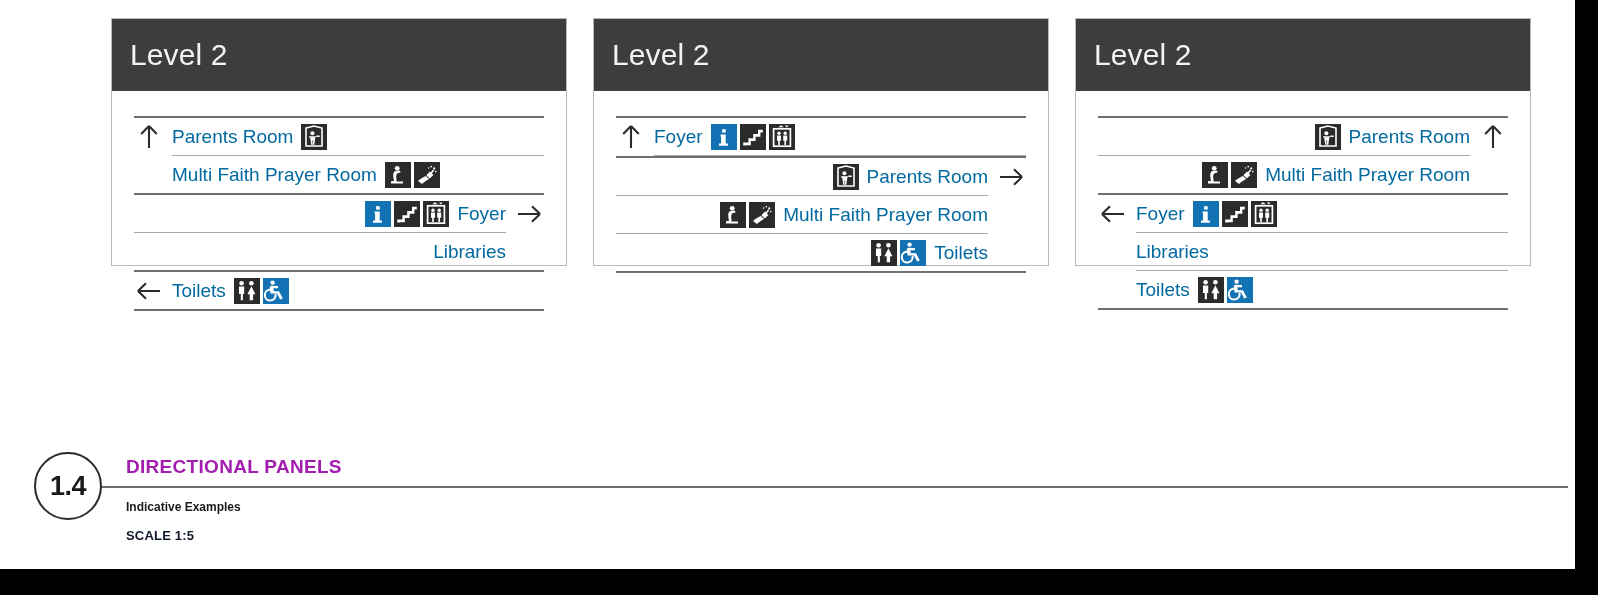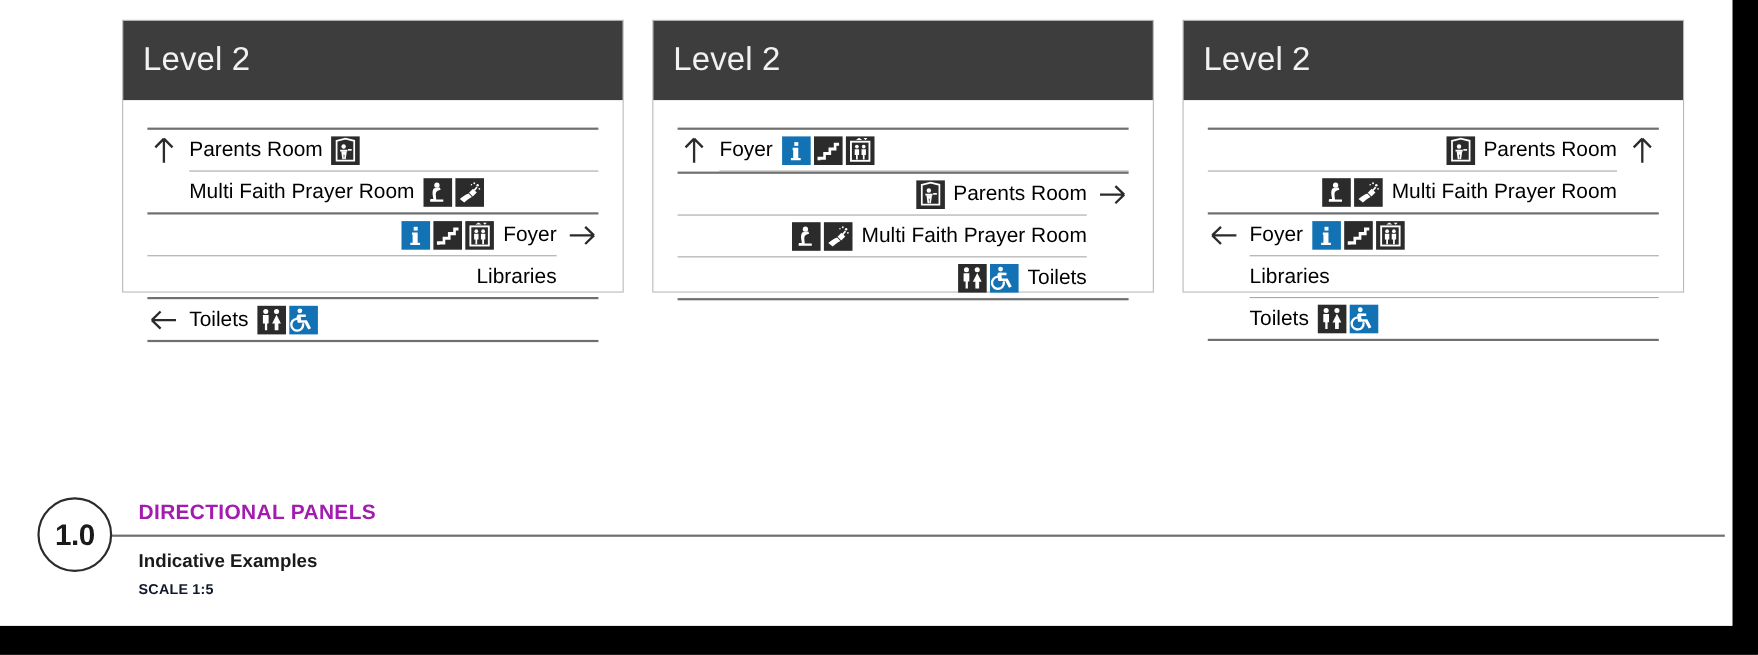--- a/index.html
+++ b/index.html
@@ -77,21 +77,21 @@
     display: flex;
     align-items: center;
     height: 37px;
     gap: 8px;
   }
   .row.align-left  { justify-content: flex-start; }
   .row.align-right { justify-content: flex-end; }
 
   .row-label {
     font-size: 19px;
-    color: #000000;
+    color: #0369a1;
     white-space: nowrap;
     line-height: 1;
   }
   .icons {
     display: flex;
     align-items: center;
     gap: 3px;
   }
 
   
@@ -145,21 +145,21 @@
     position: absolute;
     left: 126px; top: 26px;
     font-size: 19px;
     font-weight: 700;
     letter-spacing: 0.3px;
     color: #a21caf;
   }
   #caption-sub {
     position: absolute;
     left: 126px; top: 70px;
-    font-size: 17px;
+    font-size: 12px;
     font-weight: 700;
     color: #1a1a1a;
   }
   #caption-scale {
     position: absolute;
     left: 126px; top: 98px;
     font-size: 13px;
     font-weight: 700;
     letter-spacing: 0.2px;
     color: #0f172a;
@@ -525,21 +525,21 @@
               </div>
             </div>
             <div class="rule-thick"></div>
           </div>
         </div>
       </div>
 
     <div id="caption">
       <div id="caption-rule"></div>
       <div id="badge">
-        <span id="badge-num">1.0</span>
+        <span id="badge-num">1.4</span>
       </div>
       <div id="caption-title">DIRECTIONAL PANELS</div>
       <div id="caption-sub">Indicative Examples</div>
       <div id="caption-scale">SCALE 1:5</div>
     </div>
 
   </div>
 </div>
 
 </body></html>

